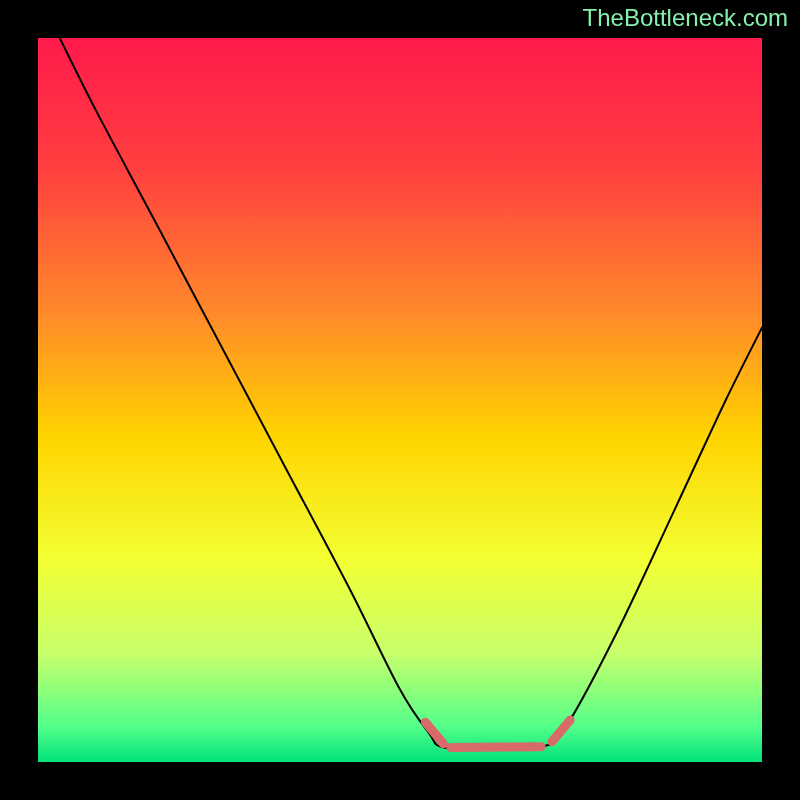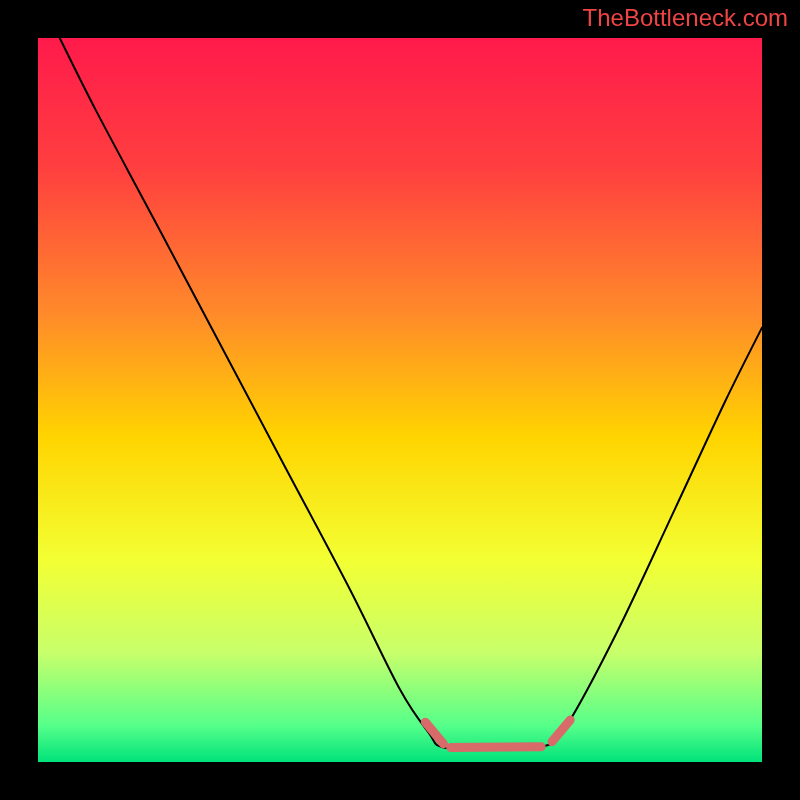--- a/index.html
+++ b/index.html
@@ -13,21 +13,21 @@
   }
   .chart-wrapper {
     position: relative;
     width: 800px;
     height: 800px;
   }
   .watermark {
     position: absolute;
     top: 4px;
     right: 12px;
-    color: #ef4444;
+    color: #86efac;
     font-size: 24px;
     font-weight: 500;
     font-family: Arial, sans-serif;
     z-index: 10;
   }
   svg {
     display: block;
   }
 </style>
 </head>

